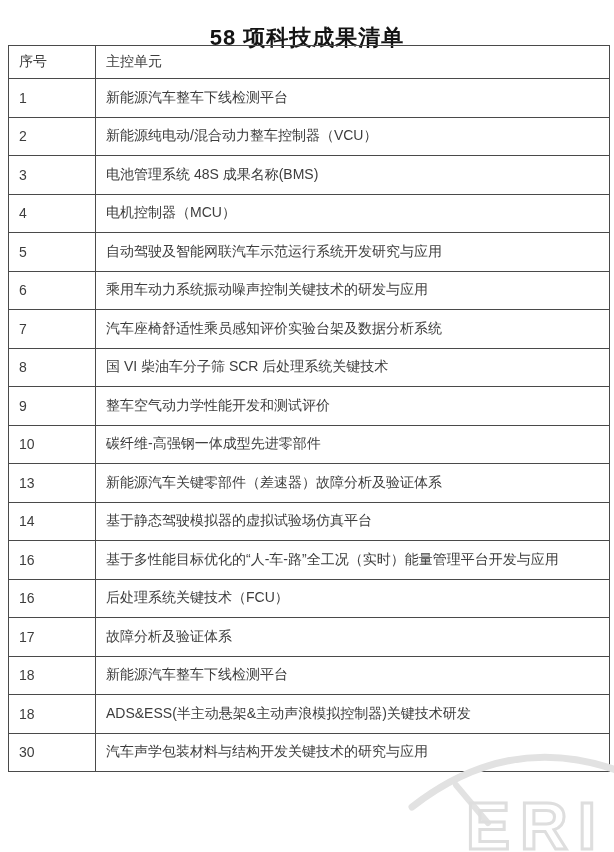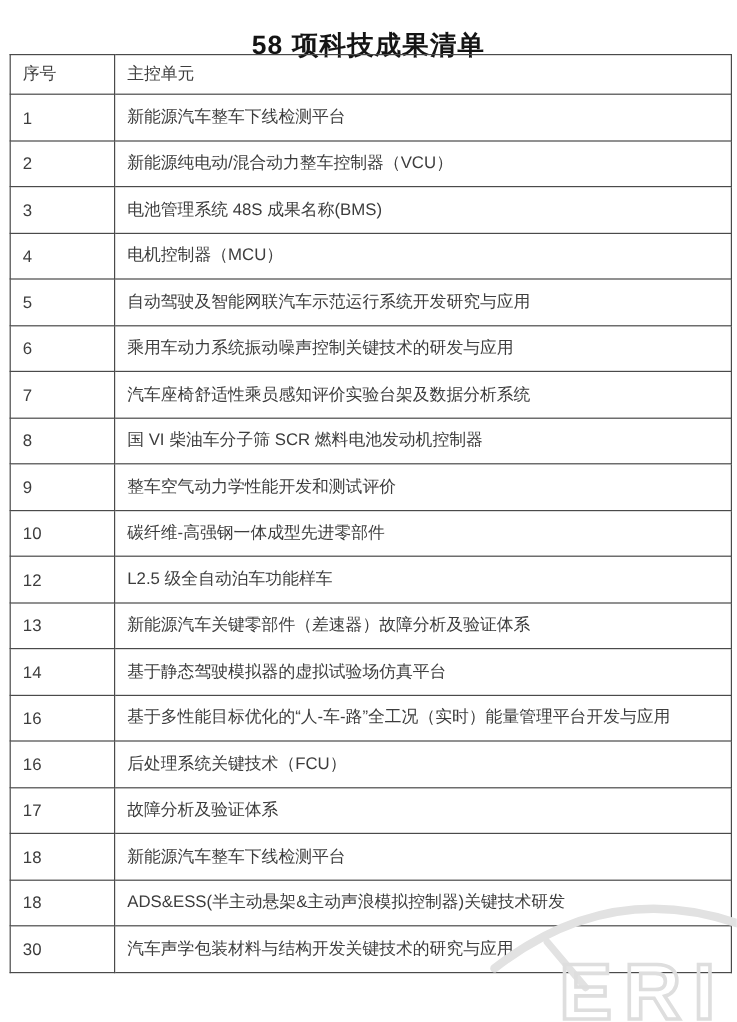--- a/index.html
+++ b/index.html
@@ -99,33 +99,29 @@
       <tr>
         <td class="col-no">6</td>
         <td>乘用车动力系统振动噪声控制关键技术的研发与应用</td>
       </tr>
       <tr>
         <td class="col-no">7</td>
         <td>汽车座椅舒适性乘员感知评价实验台架及数据分析系统</td>
       </tr>
       <tr>
         <td class="col-no">8</td>
-        <td>国 VI 柴油车分子筛 SCR 燃料电池发动机控制器</td>
+        <td>国 VI 柴油车分子筛 SCR 后处理系统关键技术</td>
       </tr>
       <tr>
         <td class="col-no">9</td>
         <td>整车空气动力学性能开发和测试评价</td>
       </tr>
       <tr>
         <td class="col-no">10</td>
         <td>碳纤维-高强钢一体成型先进零部件</td>
-      </tr>
-      <tr>
-        <td class="col-no">12</td>
-        <td>L2.5 级全自动泊车功能样车</td>
       </tr>
       <tr>
         <td class="col-no">13</td>
         <td>新能源汽车关键零部件（差速器）故障分析及验证体系</td>
       </tr>
       <tr>
         <td class="col-no">14</td>
         <td>基于静态驾驶模拟器的虚拟试验场仿真平台</td>
       </tr>
       <tr>

